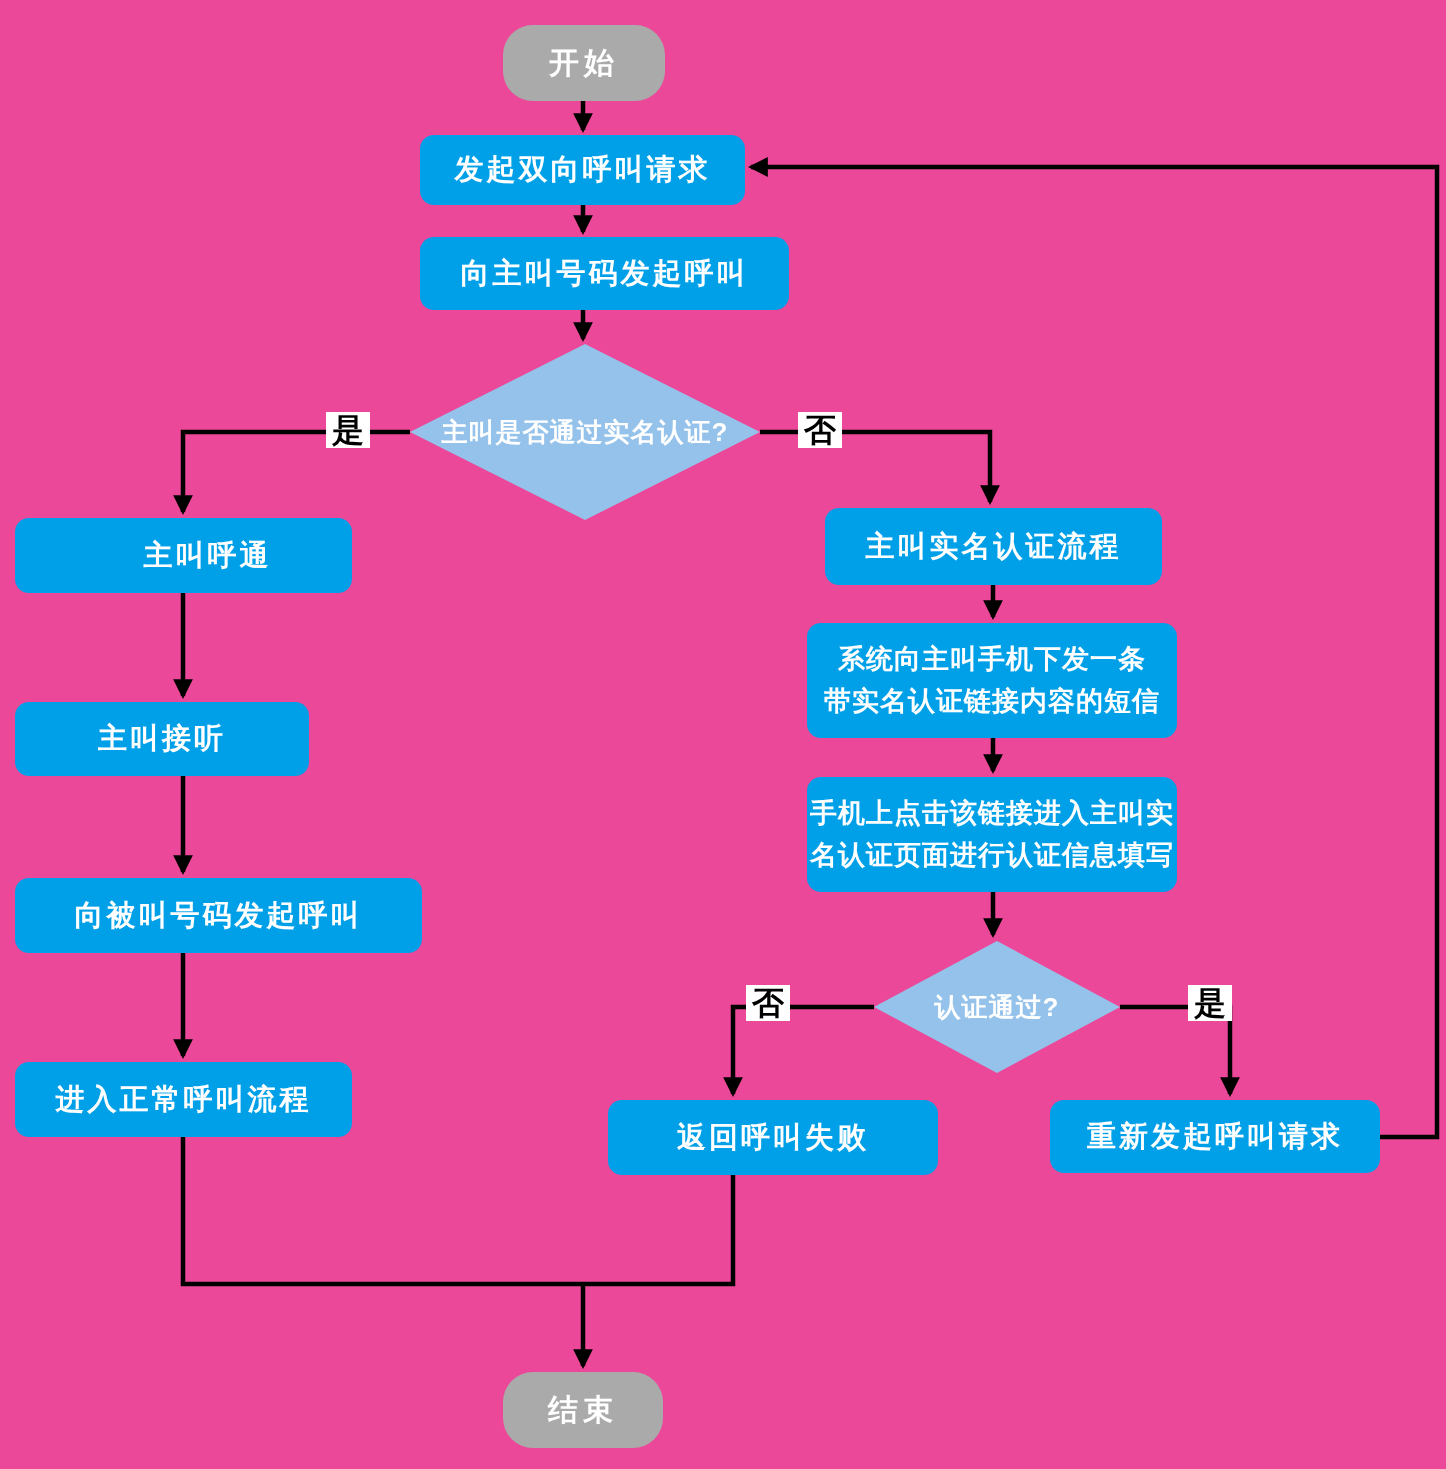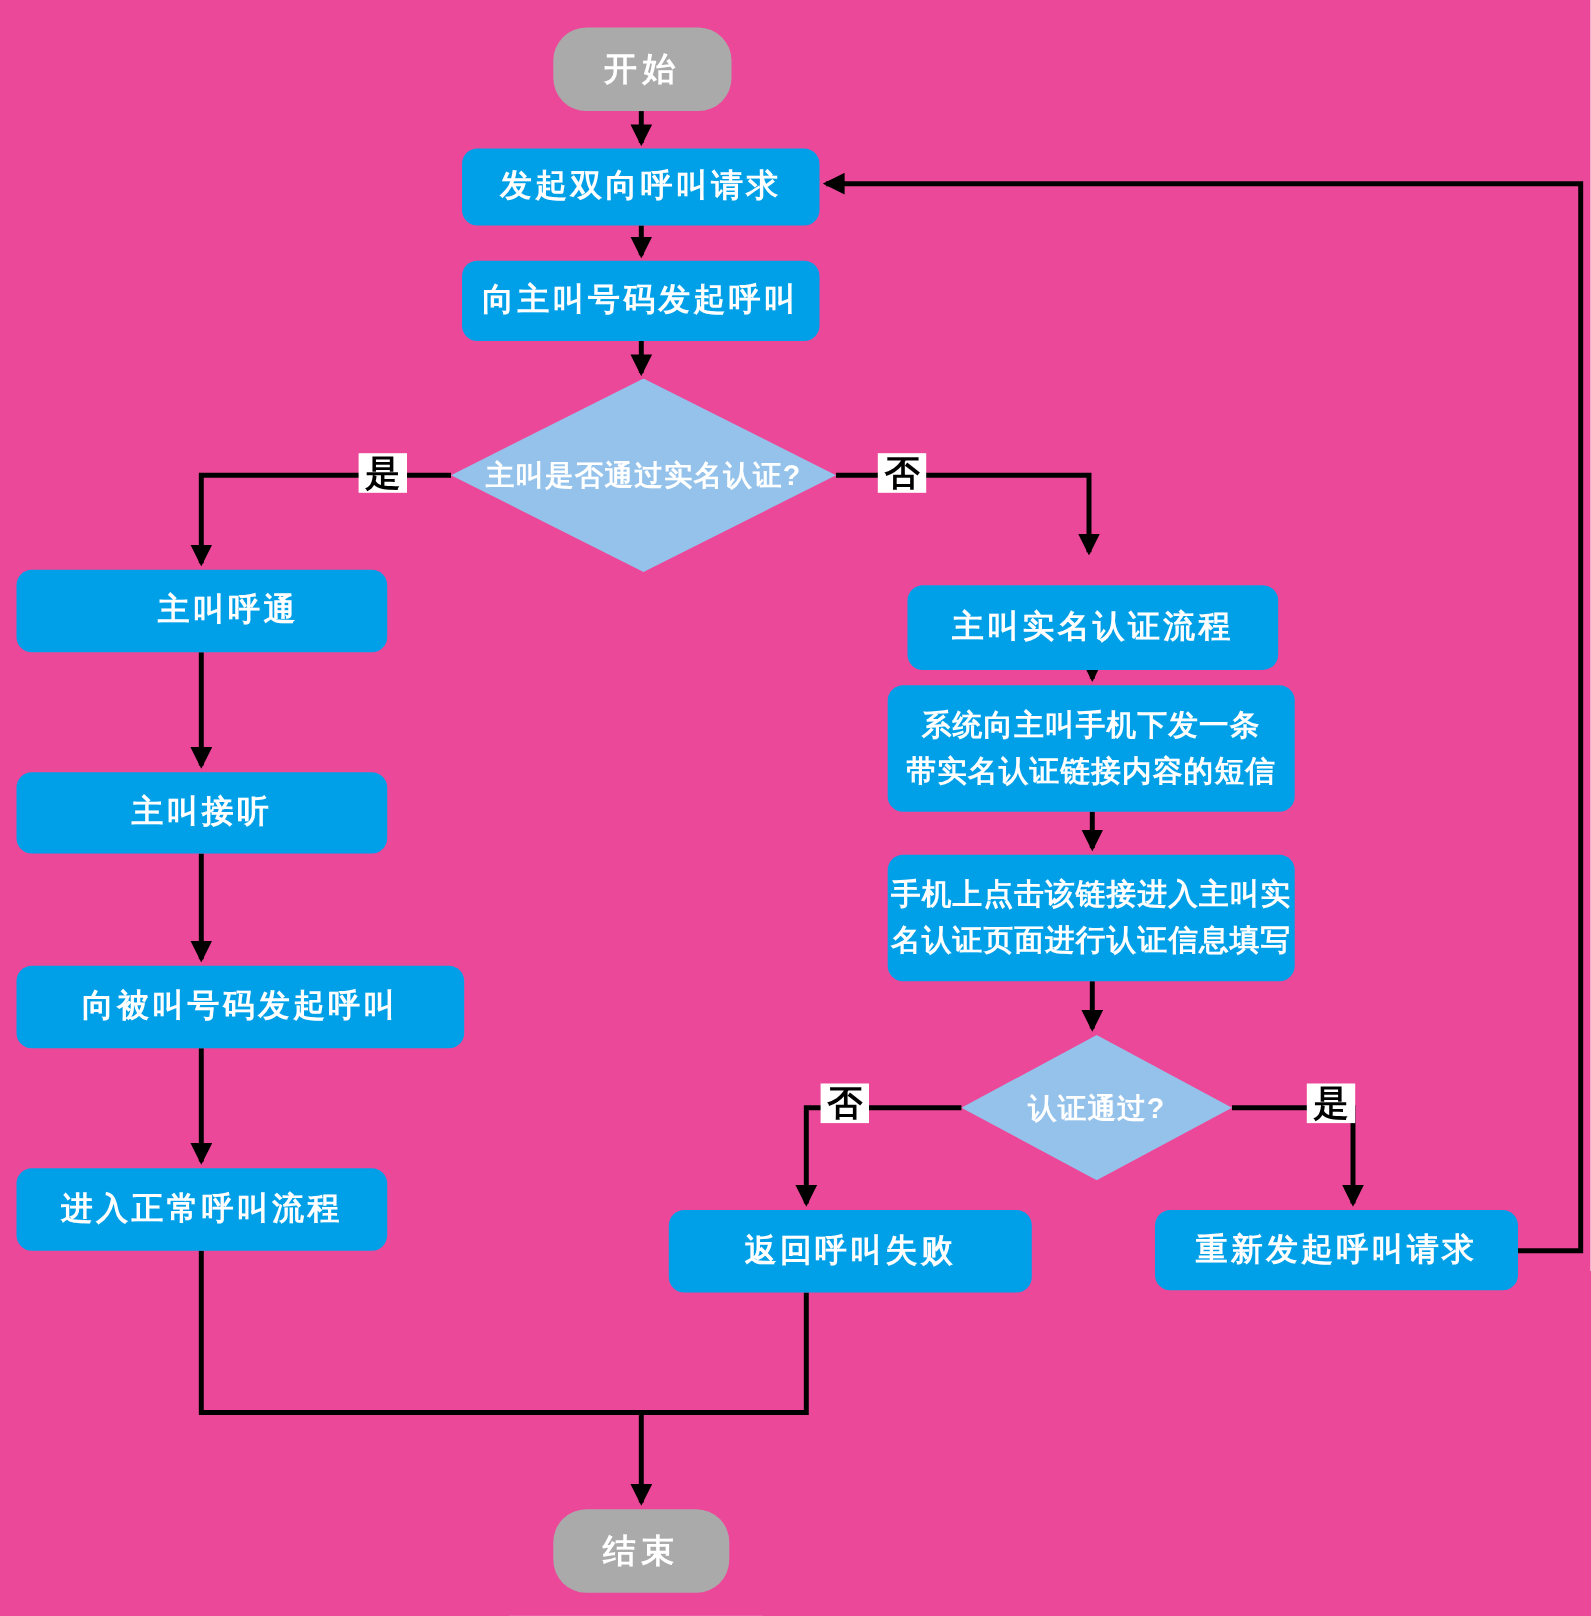--- a/index.html
+++ b/index.html
@@ -95,33 +95,33 @@
       <path d="M 183 1137 L 183 1284 L 733 1284 L 733 1175"></path>
       <path d="M 583 1284 L 583 1366" marker-end="url(#arrow)"></path>
       <path d="M 1380 1137 L 1437 1137 L 1437 167 L 751 167" marker-end="url(#arrow)"></path>
     </g>
   </svg>
 
   <div class="node terminal" style="left:503px; top:25px; width:162px; height:76px;">开始</div>
 
   <div class="node process" style="left:420px; top:135px; width:325px; height:70px;">发起双向呼叫请求</div>
 
-  <div class="node process" style="left:420px; top:237px; width:325px; height:73px;">向主叫号码发起呼叫</div>
+  <div class="node process" style="left:420px; top:237px; width:369px; height:73px;">向主叫号码发起呼叫</div>
 
   <div class="node decision" style="left:410px; top:344px; width:350px; height:176px;">主叫是否通过实名认证?</div>
 
   <div class="node process" style="left:15px; top:518px; width:337px; height:75px;padding-left:48px;">主叫呼通</div>
 
-  <div class="node process" style="left:15px; top:702px; width:337px; height:74px;">主叫接听</div>
+  <div class="node process" style="left:15px; top:702px; width:294px; height:74px;">主叫接听</div>
 
   <div class="node process" style="left:15px; top:878px; width:407px; height:75px;">向被叫号码发起呼叫</div>
 
   <div class="node process" style="left:15px; top:1062px; width:337px; height:75px;">进入正常呼叫流程</div>
 
-  <div class="node process" style="left:825px; top:508px; width:337px; height:77px;margin-top:24px;">主叫实名认证流程</div>
+  <div class="node process" style="left:825px; top:508px; width:337px; height:77px;">主叫实名认证流程</div>
 
   <div class="node process small-text" style="left:807px; top:623px; width:370px; height:115px;">系统向主叫手机下发一条
 带实名认证链接内容的短信</div>
 
   <div class="node process small-text" style="left:807px; top:777px; width:370px; height:115px;">手机上点击该链接进入主叫实
 名认证页面进行认证信息填写</div>
 
   <div class="node decision" style="left:874px; top:941px; width:246px; height:132px;">认证通过?</div>
 
   <div class="node process" style="left:608px; top:1100px; width:330px; height:75px;">返回呼叫失败</div>

